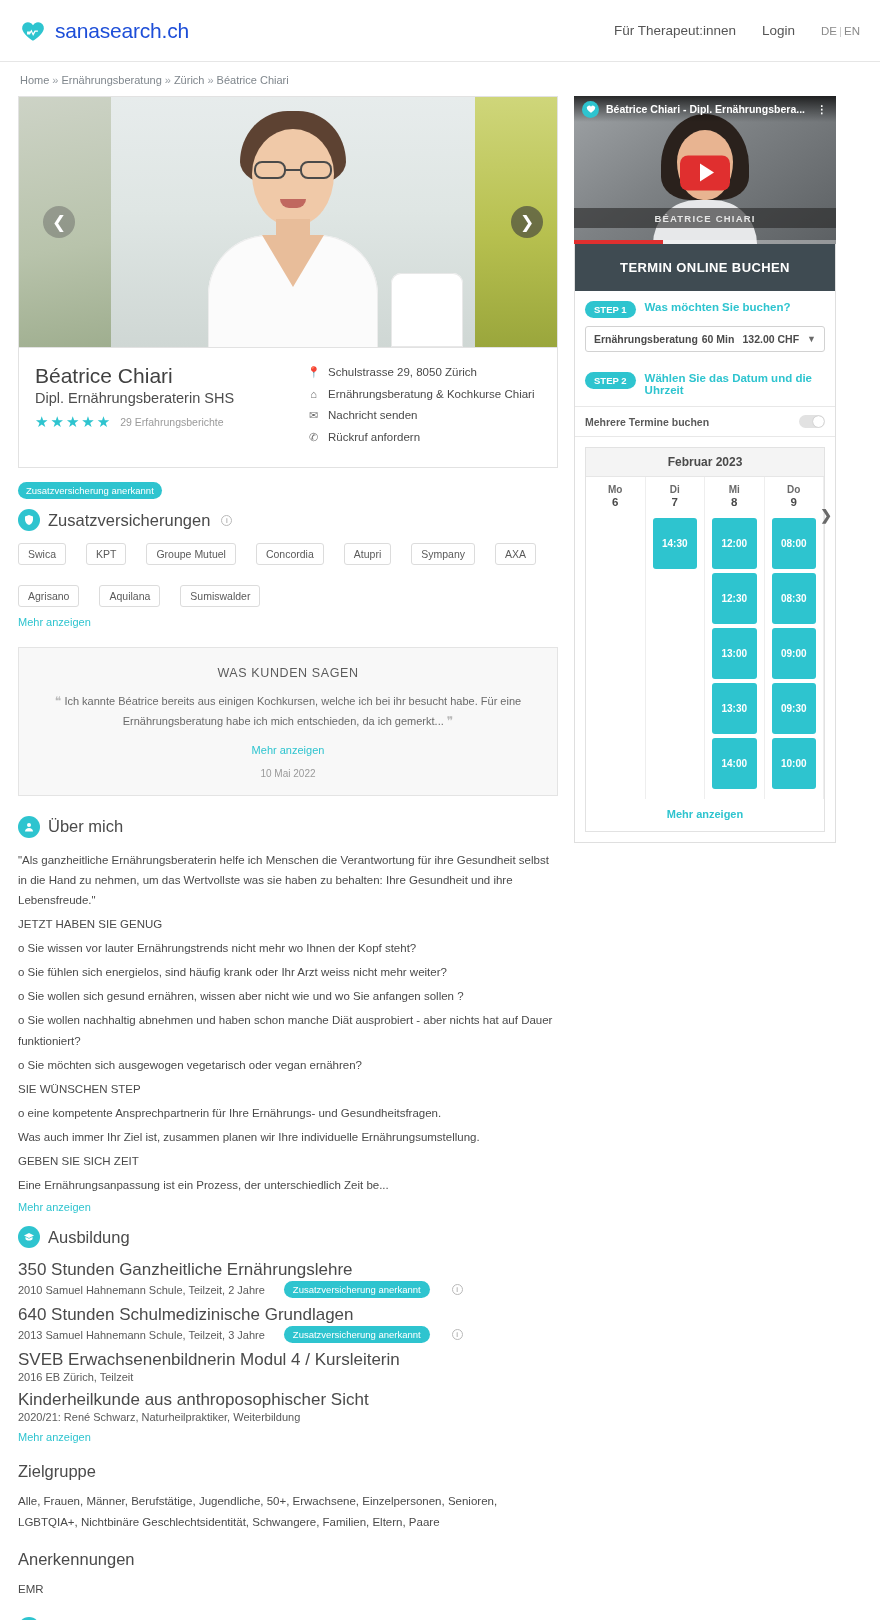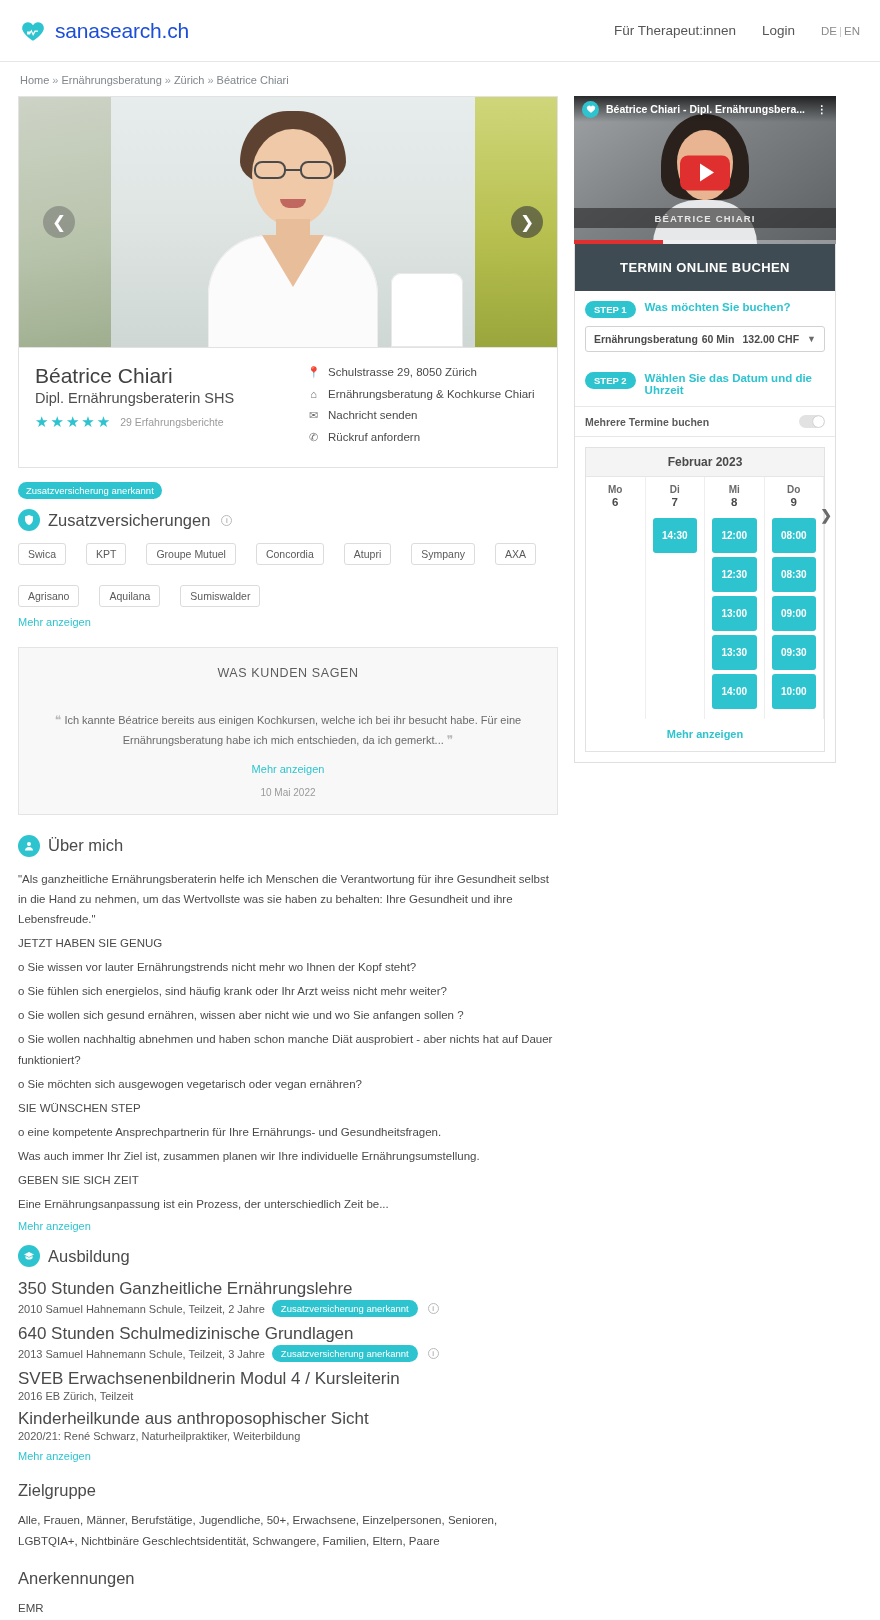--- a/index.html
+++ b/index.html
@@ -114,30 +114,30 @@
     border:1px solid #dcdcdc; border-radius:3px; padding:4px 9px;
     font-size:10.5px; color:#5a5a5a; background:#fff;
   }
   .more-link { display:inline-block; color:#2ec4cf; font-size:11px; margin-top:9px; text-decoration:none; }
 
   
   .testimonial {
     margin-top:18px; border:1px solid #e4e4e4; background:#f8f8f8;
     padding:18px 30px 16px 30px; text-align:center;
   }
-  .t-head { font-size:12.5px; color:#5c5c5c; letter-spacing:.6px; margin-bottom:31px; }
+  .t-head { font-size:12.5px; color:#5c5c5c; letter-spacing:.6px; margin-bottom:12px; }
   .t-quote { font-size:11px; color:#6a6a6a; line-height:1.65; }
   .t-quote .q { color:#b8b8b8; font-size:12px; }
   .t-more { display:block; color:#2ec4cf; font-size:11px; margin-top:12px; text-decoration:none; }
   .t-date { font-size:10px; color:#9a9a9a; margin-top:12px; }
 
   
   .para { font-size:11.5px; line-height:1.75; color:#4a4a4a; margin:0 0 4px 0; max-width:540px; }
   .edu-item { font-size:17px; color:#4a4a4a; margin-bottom:1px; }
-  .edu-sub { font-size:11px; color:#5a5a5a; margin-bottom:7px; display:flex; align-items:center; gap:7px; flex-wrap:wrap; }
+  .edu-sub { font-size:11px; color:#5a5a5a; margin-bottom:7px; display:flex; align-items:center; gap:19px; flex-wrap:wrap; }
   .edu-badge { background:#2ec4cf; color:#fff; font-size:9.5px; padding:3px 9px; border-radius:9px; }
   .plain-h { font-size:16.5px; color:#4a4a4a; margin:18px 0 10px 0; }
   .plain-p { font-size:11.5px; line-height:1.75; color:#4a4a4a; max-width:540px; }
 
   
   .video-box { width:262px; height:148px; background:#111; position:relative; overflow:hidden; }
   .v-top { position:absolute; inset:0 0 auto 0; height:26px; display:flex; align-items:center; gap:7px; padding:0 8px; color:#fff; font-size:10.5px; background:linear-gradient(180deg,rgba(0,0,0,.75),rgba(0,0,0,0)); z-index:3;}
   .v-avatar { width:17px; height:17px; border-radius:50%; background:#2ec4cf; display:flex; align-items:center; justify-content:center; flex:none;}
   .v-avatar svg { width:10px; height:10px; fill:#fff; }
   .v-title { flex:1; white-space:nowrap; overflow:hidden; text-overflow:ellipsis; }
@@ -180,21 +180,21 @@
   .toggle i { position:absolute; right:1px; top:1px; width:11px; height:11px; border-radius:50%; background:#fff; box-shadow:0 0 1px rgba(0,0,0,.35); }
   .cal { margin:10px; border:1px solid #e2e2e2; }
   .cal-month { background:#f4f4f4; text-align:center; font-size:12px; color:#4a4a4a; padding:7px 0; border-bottom:1px solid #e6e6e6; }
   .cal-grid { display:flex; position:relative; }
   .cal-col { flex:1; border-right:1px solid #eee; padding-bottom:6px; }
   .cal-col:last-child { border-right:none; }
   .cal-dow { text-align:center; font-size:10px; color:#6a6a6a; padding:7px 0 1px 0; }
   .cal-day { text-align:center; font-size:11.5px; color:#4a4a4a; padding-bottom:6px; }
   .slot {
     background:#2ec4cf; color:#fff; font-size:10px; text-align:center;
-    border-radius:3px; padding:12px 0; margin:4px 7px;
+    border-radius:3px; padding:20px 0; margin:4px 7px;
   }
   .cal-next {
     position:absolute; right:-8px; top:30px; color:#6a6a6a; font-size:14px;
   }
   .cal-more { text-align:center; padding:8px 0 10px 0; }
   .cal-more a { color:#2ec4cf; font-size:11px; text-decoration:none; }
 </style>
 </head>
 <body>
 

